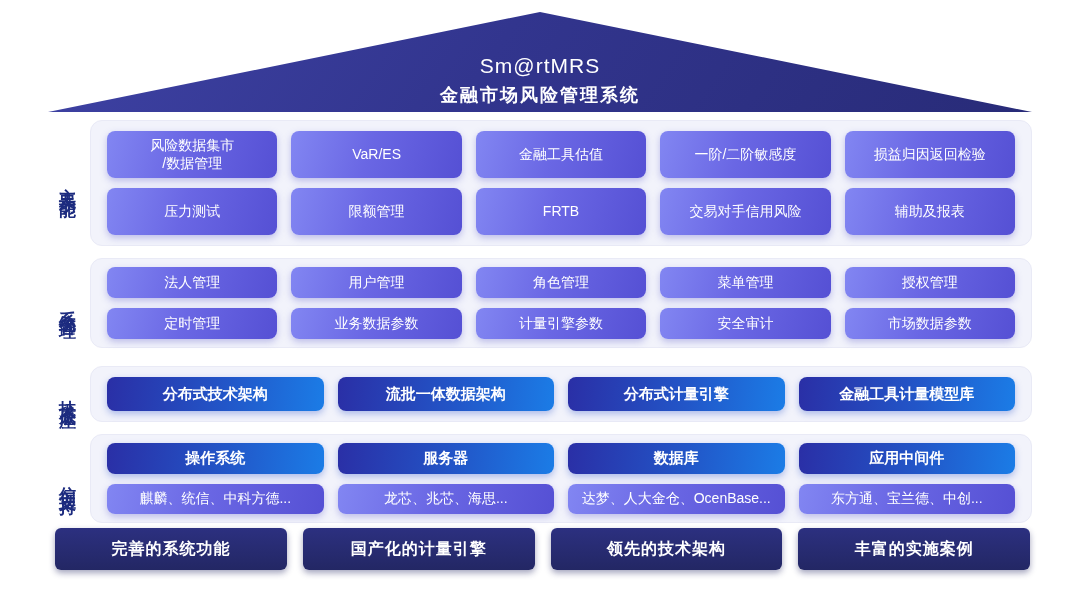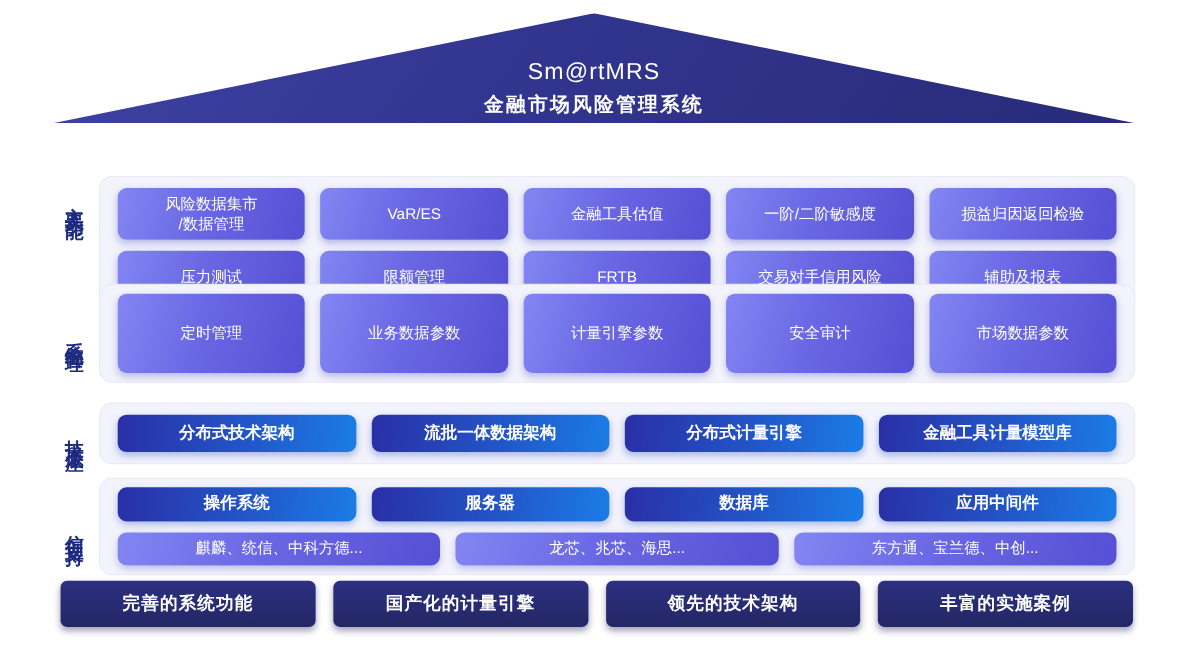--- a/index.html
+++ b/index.html
@@ -52,39 +52,46 @@
   <div class="roof">
     <div class="roof-title">Sm@rtMRS</div>
     <div class="roof-subtitle">金融市场风险管理系统</div>
   </div>
 
   <div class="side-label" style="top:183px;">主要功能</div>
   <div class="side-label" style="top:305px;">系统管理</div>
   <div class="side-label" style="top:394px;">技术底座</div>
   <div class="side-label" style="top:480px;">信创支持</div>
 
-  <div class="panel" style="top:120px; height:126px;margin-top:40px;">
+  <div class="panel" style="top:120px; height:126px;">
     <div class="row">
       <div class="btn btn-purple">风险数据集市
 /数据管理</div>
       <div class="btn btn-purple">VaR/ES</div>
       <div class="btn btn-purple">金融工具估值</div>
       <div class="btn btn-purple">一阶/二阶敏感度</div>
       <div class="btn btn-purple">损益归因返回检验</div>
     </div>
     <div class="row">
       <div class="btn btn-purple">压力测试</div>
       <div class="btn btn-purple">限额管理</div>
       <div class="btn btn-purple">FRTB</div>
       <div class="btn btn-purple">交易对手信用风险</div>
       <div class="btn btn-purple">辅助及报表</div>
     </div>
   </div>
 
   <div class="panel" style="top:258px; height:90px; padding:8px 16px;">
+    <div class="row">
+      <div class="btn btn-purple">法人管理</div>
+      <div class="btn btn-purple">用户管理</div>
+      <div class="btn btn-purple">角色管理</div>
+      <div class="btn btn-purple">菜单管理</div>
+      <div class="btn btn-purple">授权管理</div>
+    </div>
     <div class="row">
       <div class="btn btn-purple">定时管理</div>
       <div class="btn btn-purple">业务数据参数</div>
       <div class="btn btn-purple">计量引擎参数</div>
       <div class="btn btn-purple">安全审计</div>
       <div class="btn btn-purple">市场数据参数</div>
     </div>
   </div>
 
   <div class="panel" style="top:366px; height:56px;">
@@ -99,20 +106,21 @@
   <div class="panel" style="top:434px; height:89px; padding:8px 16px;">
     <div class="row">
       <div class="btn btn-blue">操作系统</div>
       <div class="btn btn-blue">服务器</div>
       <div class="btn btn-blue">数据库</div>
       <div class="btn btn-blue">应用中间件</div>
     </div>
     <div class="row">
       <div class="btn btn-purple">麒麟、统信、中科方德...</div>
       <div class="btn btn-purple">龙芯、兆芯、海思...</div>
+      <div class="btn btn-purple">达梦、人大金仓、OcenBase...</div>
       <div class="btn btn-purple">东方通、宝兰德、中创...</div>
     </div>
   </div>
 
   <div class="footer">
     <div class="btn-dark">完善的系统功能</div>
     <div class="btn-dark">国产化的计量引擎</div>
     <div class="btn-dark">领先的技术架构</div>
     <div class="btn-dark">丰富的实施案例</div>
   </div>

